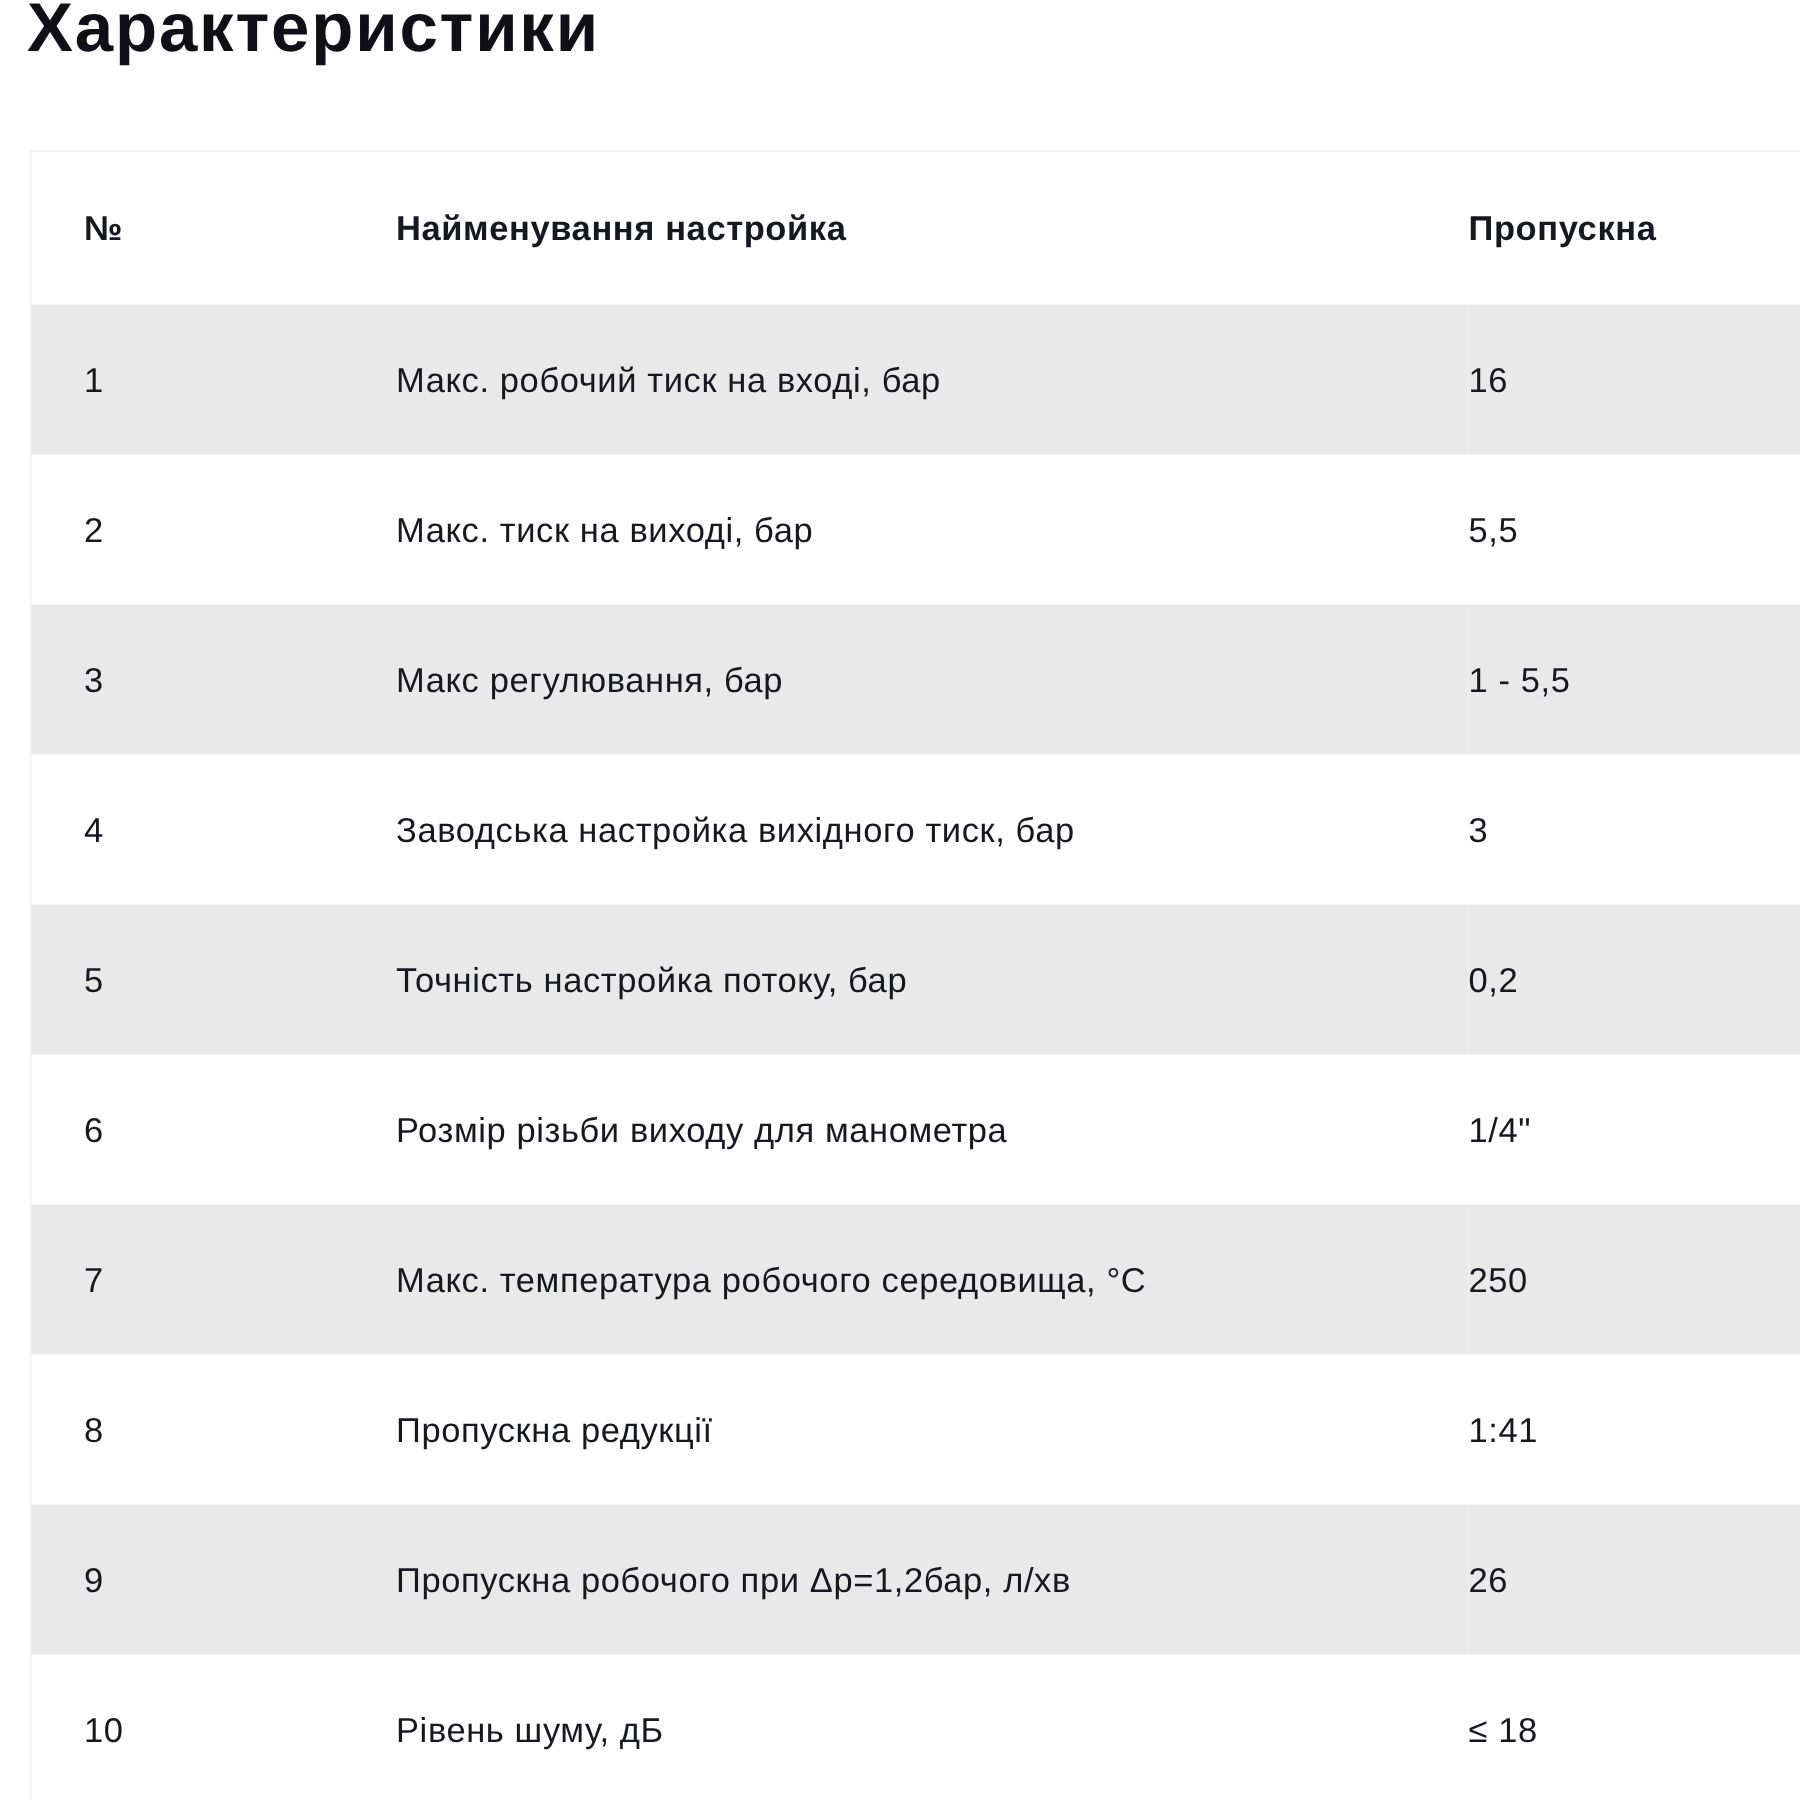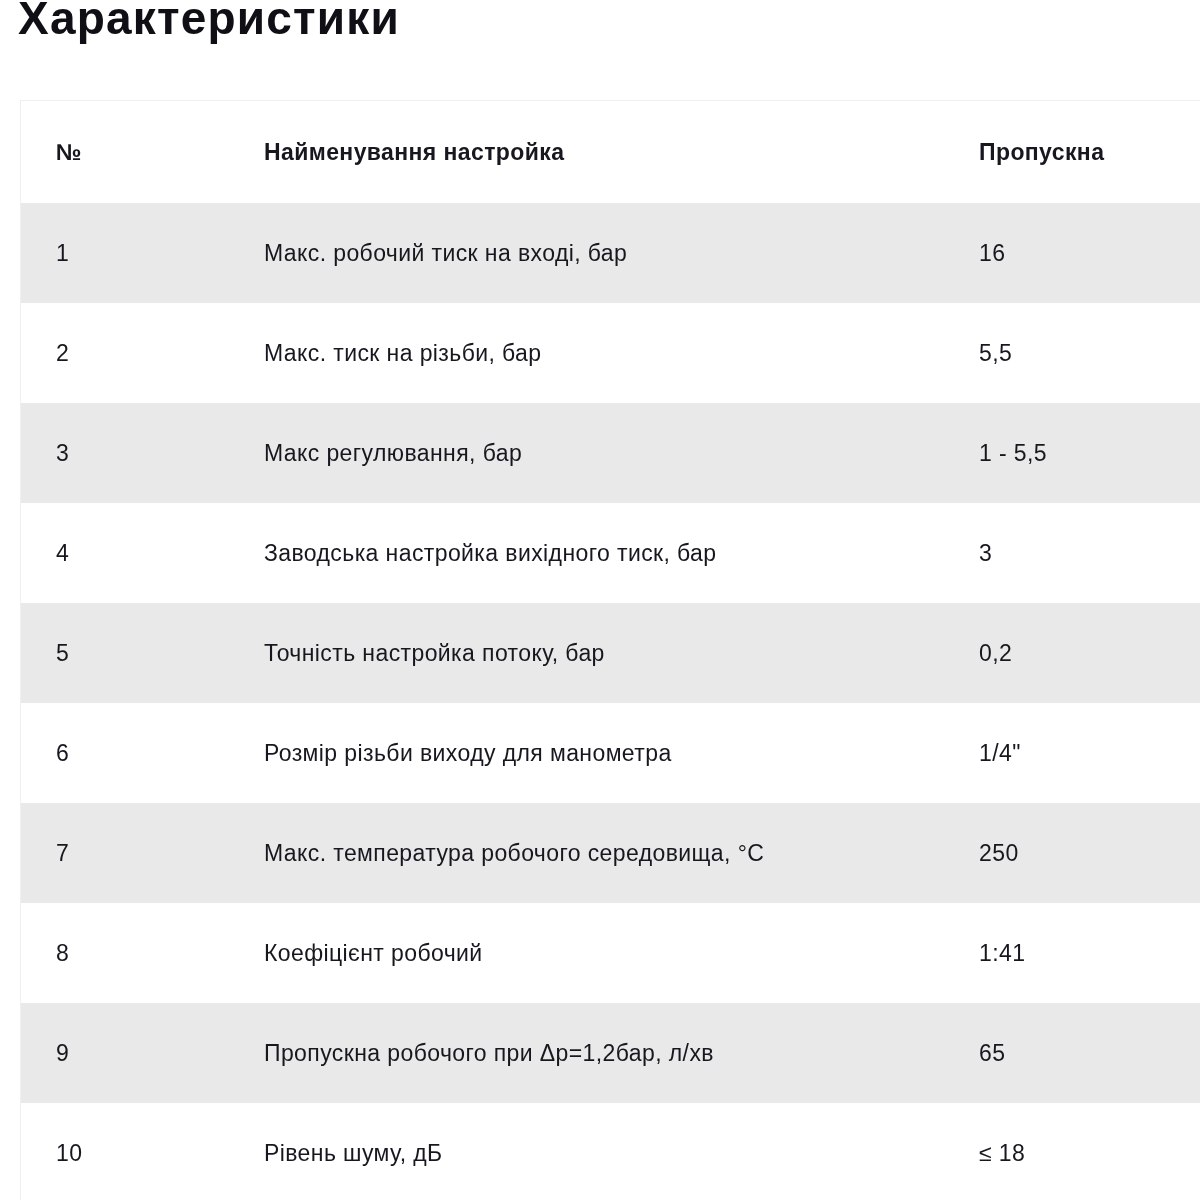--- a/index.html
+++ b/index.html
@@ -85,21 +85,21 @@
     </tr>
   </thead>
   <tbody>
       <tr>
     <td>1</td>
     <td>Макс. робочий тиск на вході, бар</td>
     <td>16</td>
   </tr>
       <tr>
     <td>2</td>
-    <td>Макс. тиск на різьби, бар</td>
+    <td>Макс. тиск на виході, бар</td>
     <td>5,5</td>
   </tr>
       <tr>
     <td>3</td>
     <td>Макс регулювання, бар</td>
     <td>1 - 5,5</td>
   </tr>
       <tr>
     <td>4</td>
     <td>Заводська настройка вихідного тиск, бар</td>
@@ -115,27 +115,27 @@
     <td>Розмір різьби виходу для манометра</td>
     <td>1/4"</td>
   </tr>
       <tr>
     <td>7</td>
     <td>Макс. температура робочого середовища, °С</td>
     <td>250</td>
   </tr>
       <tr>
     <td>8</td>
-    <td>Коефіцієнт робочий</td>
+    <td>Пропускна редукції</td>
     <td>1:41</td>
   </tr>
       <tr>
     <td>9</td>
     <td>Пропускна робочого при Δp=1,2бар, л/хв</td>
-    <td>65</td>
+    <td>26</td>
   </tr>
       <tr>
     <td>10</td>
     <td>Рівень шуму, дБ</td>
     <td>≤ 18</td>
   </tr>
     </tbody>
 </table>
 
 </body></html>

